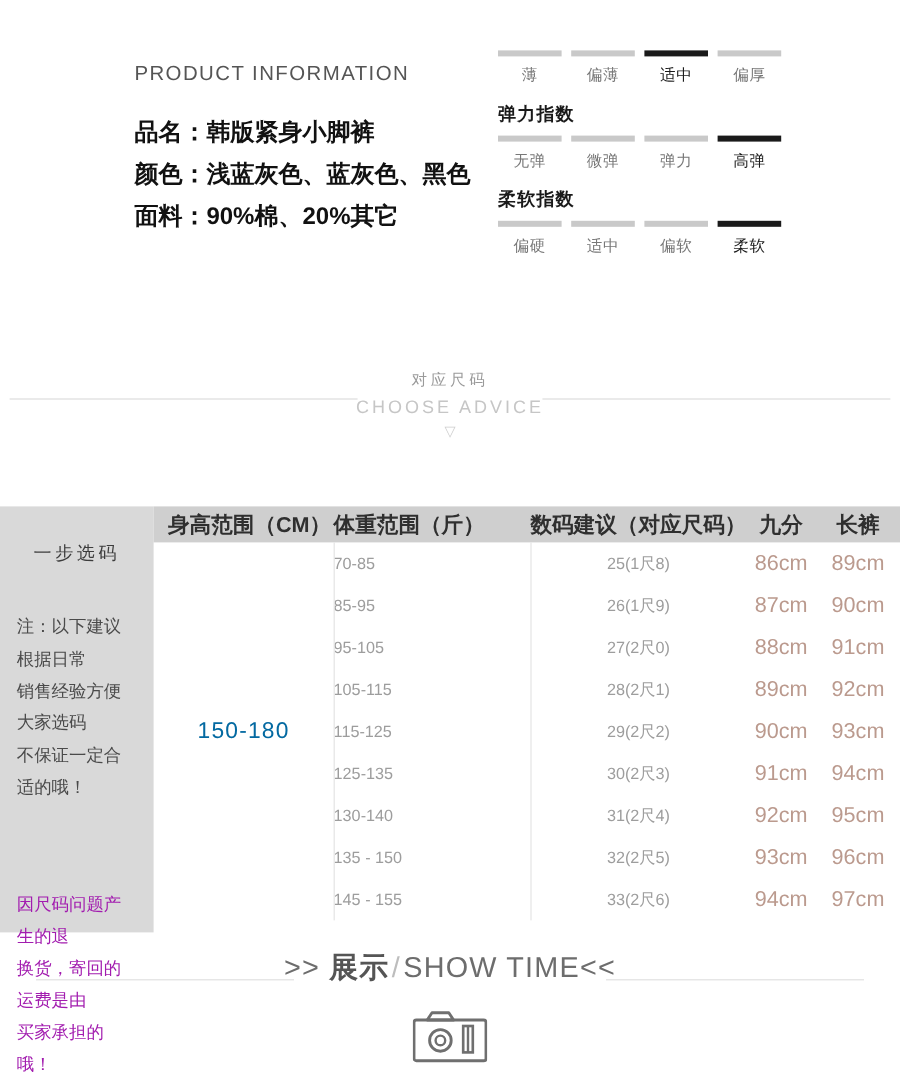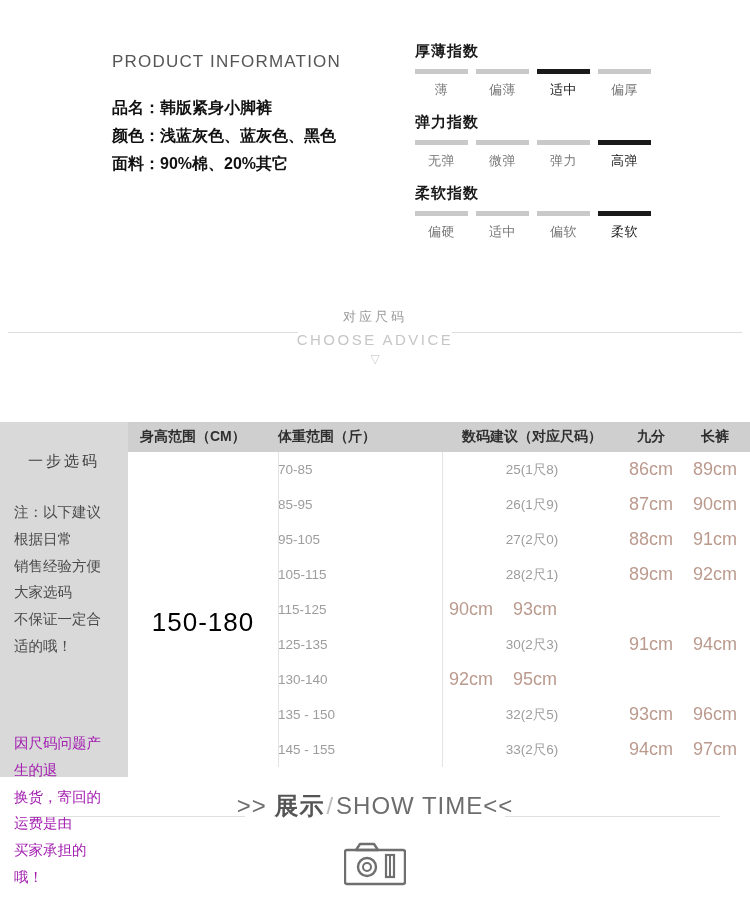--- a/index.html
+++ b/index.html
@@ -38,21 +38,21 @@
   .pi-subtitle {
     font-size: 17px;
     letter-spacing: 1.2px;
     color: #555;
     margin-top: 4px;
   }
   .pi-rows {
     margin-top: 22px;
   }
   .pi-row {
-    font-size: 16px;
+    font-size: 20px;
     color: #111;
     line-height: 1.75;
     white-space: nowrap;
   }
   .pi-label {
     font-weight: bold;
   }
   .pi-value {
     font-weight: bold;
   }
@@ -147,21 +147,21 @@
     background: #d9d9d9;
     color: #4a4a4a;
     padding: 30px 14px 0 14px;
     box-sizing: border-box;
     position: relative;
   }
   .tl-head {
     font-size: 15px;
     letter-spacing: 3px;
     text-align: center;
-    margin-bottom: 28px;
+    margin-bottom: 39px;
     color: #3c3c3c;
   }
   .tl-note {
     font-size: 14.5px;
     line-height: 1.85;
     color: #4a4a4a;
   }
   .tl-note2 {
     font-size: 14.5px;
     line-height: 1.85;
@@ -172,21 +172,21 @@
   .table-right {
     flex: 1;
     position: relative;
   }
   .th-row {
     display: flex;
     background: #cfcfcf;
     height: 30px;
     align-items: center;
     color: #2f2f2f;
-    font-size: 14px;
+    font-size: 18px;
     font-weight: bold;
   }
   .col-h { width: 150px; padding-left: 12px; box-sizing: border-box; }
   .col-w { width: 164px; }
   .col-s { width: 180px; text-align: center; }
   .col-n { width: 58px; text-align: center; }
   .col-c { width: 70px; text-align: center; }
 
   .tbody {
     position: relative;
@@ -204,28 +204,28 @@
   .tb-row .col-c {
     white-space: nowrap;
   }
   .tb-row .col-n, .tb-row .col-c {
     color: #bb9a8e;
     font-size: 18px;
   }
   .height-cell {
     position: absolute;
     left: 0;
-    top: 13px;
+    top: 0;
     width: 150px;
     height: 100%;
     display: flex;
     align-items: center;
     justify-content: center;
-    font-size: 26px;
-    color: #000000;
+    font-size: 19px;
+    color: #0369a1;
     letter-spacing: 1px;
   }
 
   
   .vsep {
     position: absolute;
     top: 0;
     bottom: 0;
     width: 1px;
     background: #e4e4e4;
@@ -279,21 +279,20 @@
       </div>
       <div class="pi-row">
         <span class="pi-label">面料：</span><span class="pi-value">90%棉、20%其它</span>
       </div>
     </div>
   </div>
 
   <div class="meters">
 
     <div class="meter-block">
-      <div class="meter-title">厚薄指数</div>
       <div class="meter-bars">
         <div class="meter-cell">
           <div class="meter-bar"></div>
           <div class="meter-label">薄</div>
         </div>
         <div class="meter-cell">
           <div class="meter-bar"></div>
           <div class="meter-label">偏薄</div>
         </div>
         <div class="meter-cell">
@@ -406,33 +405,35 @@
       <div class="tb-row">
         <div class="col-h"></div>
         <div class="col-w">105-115</div>
         <div class="col-s">28(2尺1)</div>
         <div class="col-n">89cm</div>
         <div class="col-c">92cm</div>
       </div>
       <div class="tb-row">
         <div class="col-h"></div>
         <div class="col-w">115-125</div>
+        <div class="col-s">29(2尺2)</div>
         <div class="col-n">90cm</div>
         <div class="col-c">93cm</div>
       </div>
       <div class="tb-row">
         <div class="col-h"></div>
         <div class="col-w">125-135</div>
         <div class="col-s">30(2尺3)</div>
         <div class="col-n">91cm</div>
         <div class="col-c">94cm</div>
       </div>
       <div class="tb-row">
         <div class="col-h"></div>
         <div class="col-w">130-140</div>
+        <div class="col-s">31(2尺4)</div>
         <div class="col-n">92cm</div>
         <div class="col-c">95cm</div>
       </div>
       <div class="tb-row">
         <div class="col-h"></div>
         <div class="col-w">135 - 150</div>
         <div class="col-s">32(2尺5)</div>
         <div class="col-n">93cm</div>
         <div class="col-c">96cm</div>
       </div>

